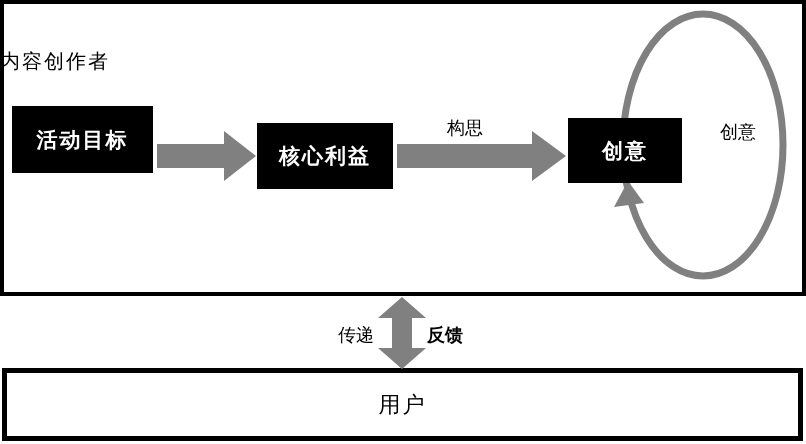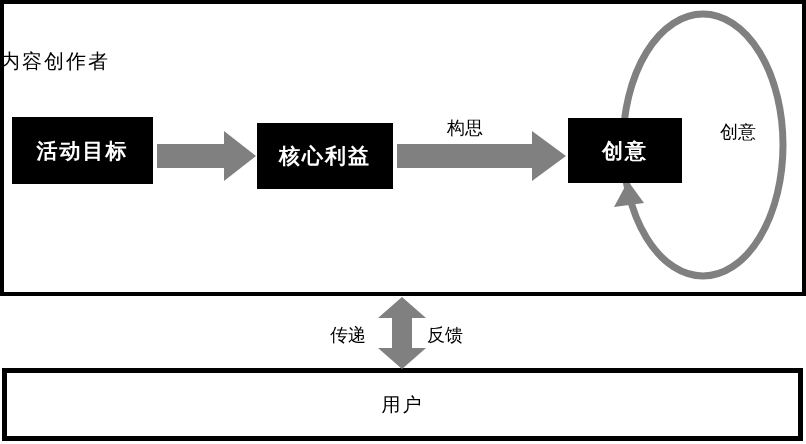--- a/index.html
+++ b/index.html
@@ -35,21 +35,21 @@
     letter-spacing: 2px;
     margin-top: 28px;
   }
   #user-title {
     position: absolute;
     left: 0; top: 0;
     width: 100%; height: 100%;
     display: flex;
     align-items: center;
     justify-content: center;
-    font-size: 19px;
+    font-size: 22px;
     color: #000000;
     letter-spacing: 2px;
   }
 
   
   #arrow-layer {
     position: absolute;
     left: 0; top: 0;
     width: 806px;
     height: 444px;
@@ -62,39 +62,39 @@
     background: #000000;
     color: #ffffff;
     display: flex;
     align-items: center;
     justify-content: center;
     font-size: 21px;
     font-weight: bold;
     letter-spacing: 2px;
     z-index: 2;
   }
-  #node-activity-goal { left: 12px;  top: 117px; width: 141px; height: 67px; }
+  #node-activity-goal { left: 12px;  top: 106px; width: 141px; height: 67px; }
   #node-core-benefit  { left: 257px; top: 123px; width: 136px; height: 66px; }
   #node-creative-idea { left: 568px; top: 118px; width: 114px; height: 65px; }
 
   
   .float-label {
     position: absolute;
     color: #000000;
     font-size: 18px;
     z-index: 3;
     white-space: nowrap;
   }
   #conception-label { left: 420px; top: 116px; width: 90px; text-align: center; }
   #loop-label {
     left: 693px; top: 120px; width: 90px;
     text-align: center; line-height: 23px; white-space: normal;
   }
-  #transfer-label { left: 330px; top: 323px; width: 52px; text-align: left; }
-  #feedback-label { left: 427px; top: 323px; width: 52px; text-align: left; }
+  #transfer-label { left: 330px; top: 323px; width: 52px; text-align: center; }
+  #feedback-label { left: 427px; top: 323px; width: 52px; text-align: left; font-weight: bold; }
 </style>
 </head>
 <body>
 
 <div id="canvas">
 
   <div id="creator-panel" class="panel"></div>
   <div id="creator-title" class="float-label" style="z-index:3;">内容创作者</div>
 
   <svg id="arrow-layer" viewBox="0 0 806 444">

